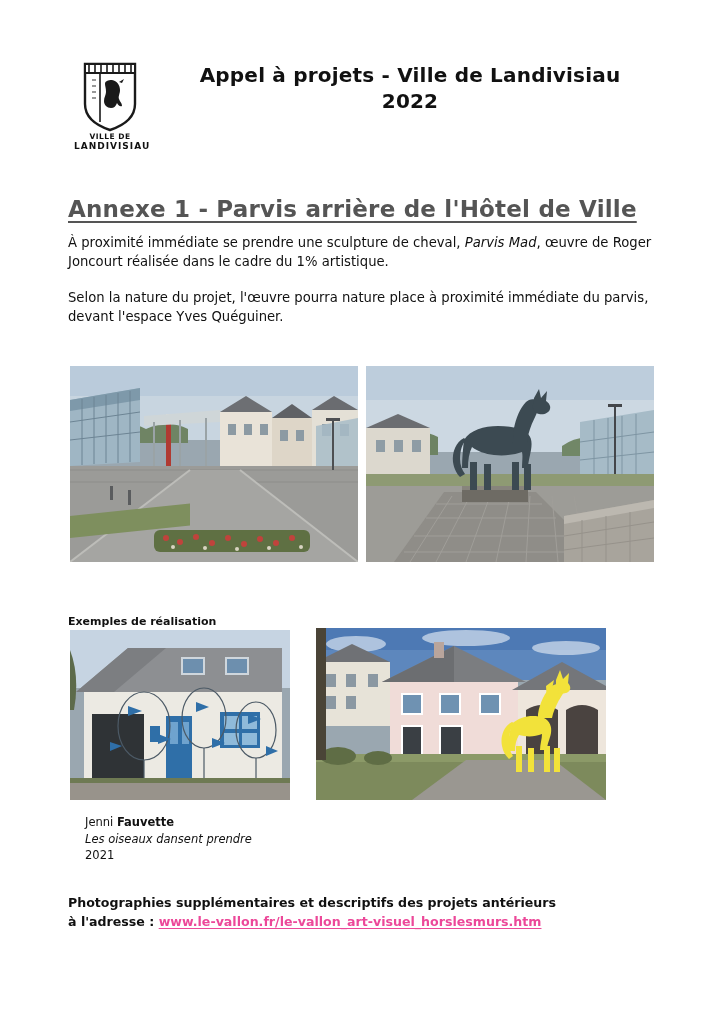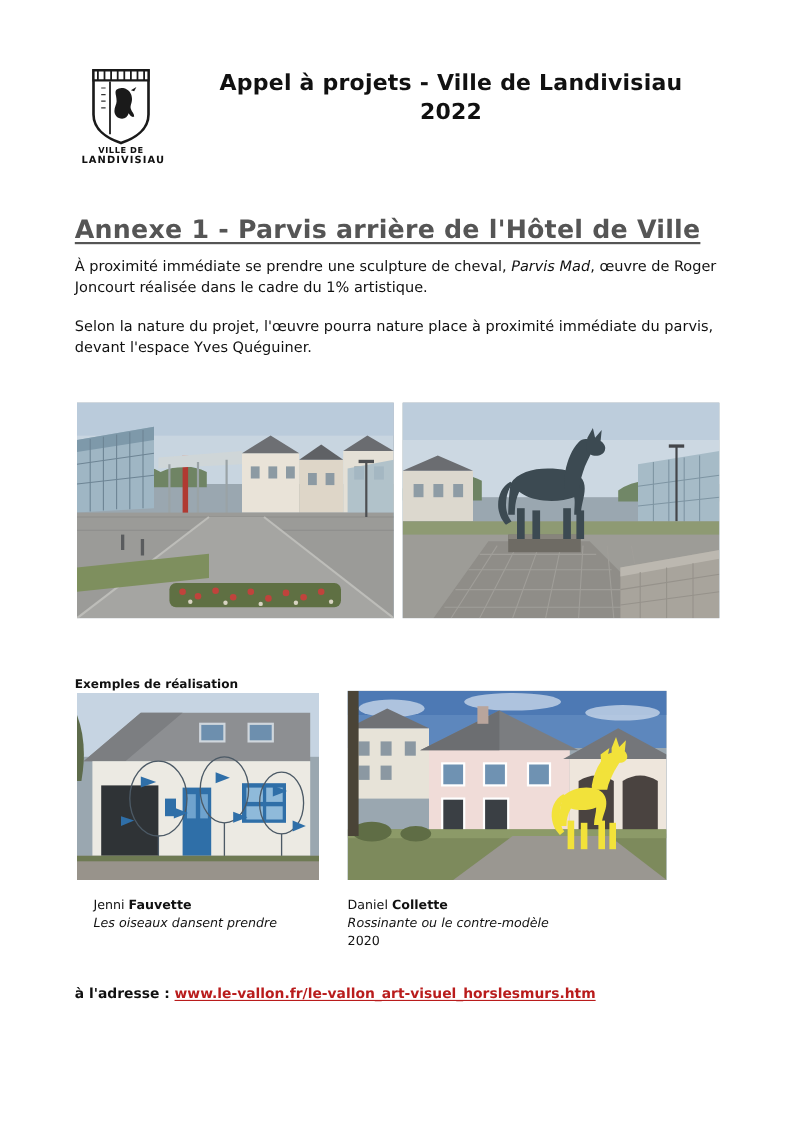--- a/index.html
+++ b/index.html
@@ -159,21 +159,21 @@
     left: 68px;
     top: 894px;
     width: 600px;
     font-size: 12.6px;
     font-weight: bold;
     line-height: 1.5;
     color: #111;
   }
   .footer a,
   .footer .url {
-    color: #b91c1c;
+    color: #ec4899;
     text-decoration: underline;
     text-underline-offset: 2px;
   }
 
   
   svg.pic { display: block; width: 100%; height: 100%; }
 </style>
 </head>
 <body>
 
@@ -489,29 +489,24 @@
 
       <rect x="0" y="0" width="10" height="132" fill="#4a4437"></rect>
     </svg>
   </div>
 
   <div class="caption cap-left">
     <div>
       <span class="artist-first">Jenni </span><span class="artist-last">Fauvette</span>
     </div>
     <div class="work">Les oiseaux dansent prendre</div>
-  </div>
-
-  <div class="caption cap-right">
-    <div>
-      <span class="artist-first">Daniel </span><span class="artist-last">Collette</span>
-    </div>
-    <div class="work">Rossinante ou le contre-modèle</div>
-    <div>2020</div>
-  </div>
+    <div>2021</div>
+  </div>
+
 
   <div class="footer">
+    <div>Photographies supplémentaires et descriptifs des projets antérieurs</div>
     <div>
       <span>à l'adresse : </span><span class="url">www.le-vallon.fr/le-vallon_art-visuel_horslesmurs.htm</span>
     </div>
   </div>
 
 </div>
 
 </body></html>

